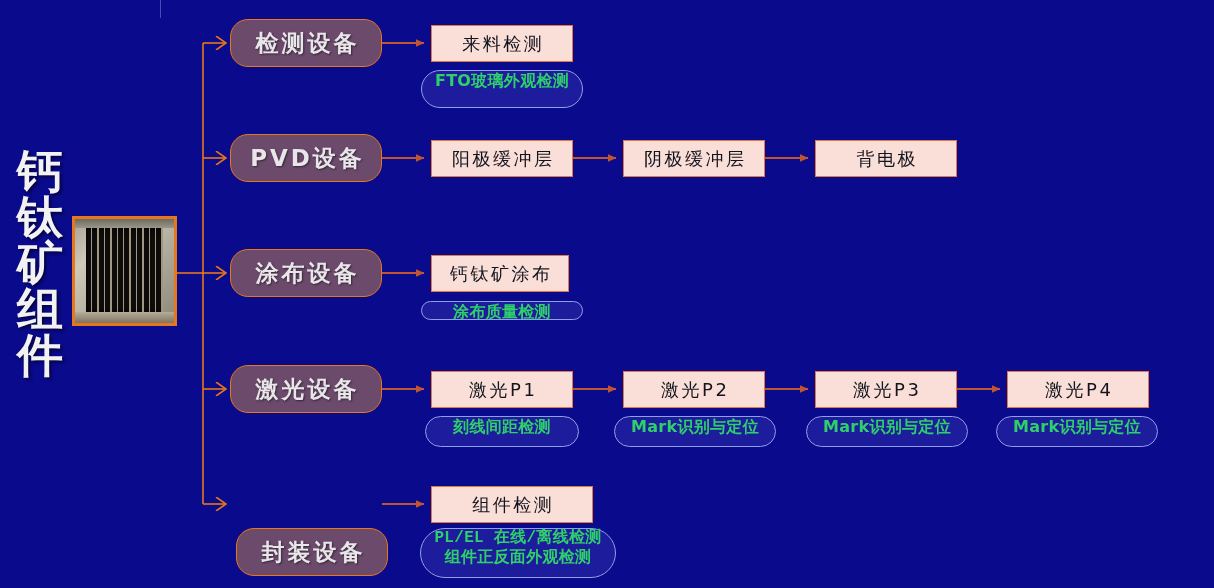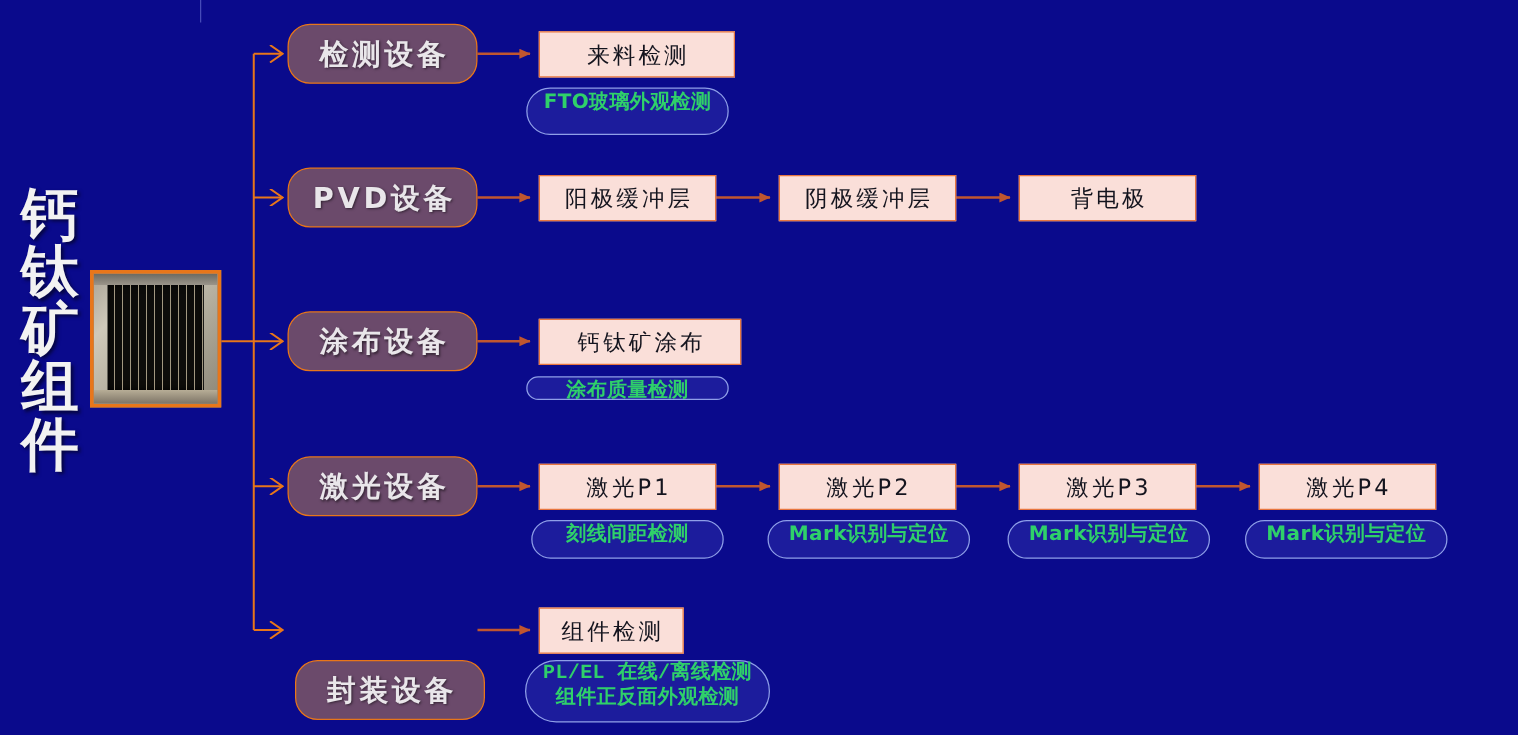--- a/index.html
+++ b/index.html
@@ -162,32 +162,32 @@
   <div class="module-photo">
     <div class="mp-frame"></div>
     <div class="mp-top"></div>
     <div class="mp-bot"></div>
     <div class="mp-inner">
       <div class="mp-lines"></div>
     </div>
   </div>
 
   <div class="eq-box" style="left:230px;top:19px;">检测设备</div>
-  <div class="proc-box" style="left:431px;top:25px;width:157px;">来料检测</div>
+  <div class="proc-box" style="left:431px;top:25px;width:142px;">来料检测</div>
   <div class="badge" style="left:421px;top:70px;width:162px;height:38px;">
     <span class="bl">FTO玻璃外观检测</span>
   </div>
 
   <div class="eq-box" style="left:230px;top:134px;">PVD设备</div>
   <div class="proc-box" style="left:431px;top:140px;width:142px;">阳极缓冲层</div>
   <div class="proc-box" style="left:623px;top:140px;width:142px;">阴极缓冲层</div>
   <div class="proc-box" style="left:815px;top:140px;width:142px;">背电极</div>
 
   <div class="eq-box" style="left:230px;top:249px;">涂布设备</div>
-  <div class="proc-box" style="left:431px;top:255px;width:162px;text-align:center;">钙钛矿涂布</div>
+  <div class="proc-box" style="left:431px;top:255px;width:138px;text-align:center;">钙钛矿涂布</div>
   <div class="badge" style="left:421px;top:301px;width:162px;height:19px;">
     <span class="bl">涂布质量检测</span>
   </div>
 
   <div class="eq-box" style="left:230px;top:365px;">激光设备</div>
   <div class="proc-box" style="left:431px;top:371px;width:142px;">激光P1</div>
   <div class="proc-box" style="left:623px;top:371px;width:142px;">激光P2</div>
   <div class="proc-box" style="left:815px;top:371px;width:142px;">激光P3</div>
   <div class="proc-box" style="left:1007px;top:371px;width:142px;">激光P4</div>
 
@@ -198,19 +198,19 @@
     <span class="bl">Mark识别与定位</span>
   </div>
   <div class="badge" style="left:806px;top:416px;width:162px;height:31px;">
     <span class="bl">Mark识别与定位</span>
   </div>
   <div class="badge" style="left:996px;top:416px;width:162px;height:31px;">
     <span class="bl">Mark识别与定位</span>
   </div>
 
   <div class="eq-box" style="left:236px;top:480px;margin-top:48px;">封装设备</div>
-  <div class="proc-box" style="left:431px;top:486px;width:116px;">组件检测</div>
+  <div class="proc-box" style="left:431px;top:486px;width:162px;">组件检测</div>
   <div class="badge two-line" style="left:420px;top:528px;width:196px;height:50px;font-family:Liberation Mono, monospace;">
     <span class="bl">PL/EL 在线/离线检测</span>
     <span class="bl">组件正反面外观检测</span>
   </div>
 
 </div>
 
 </body></html>

